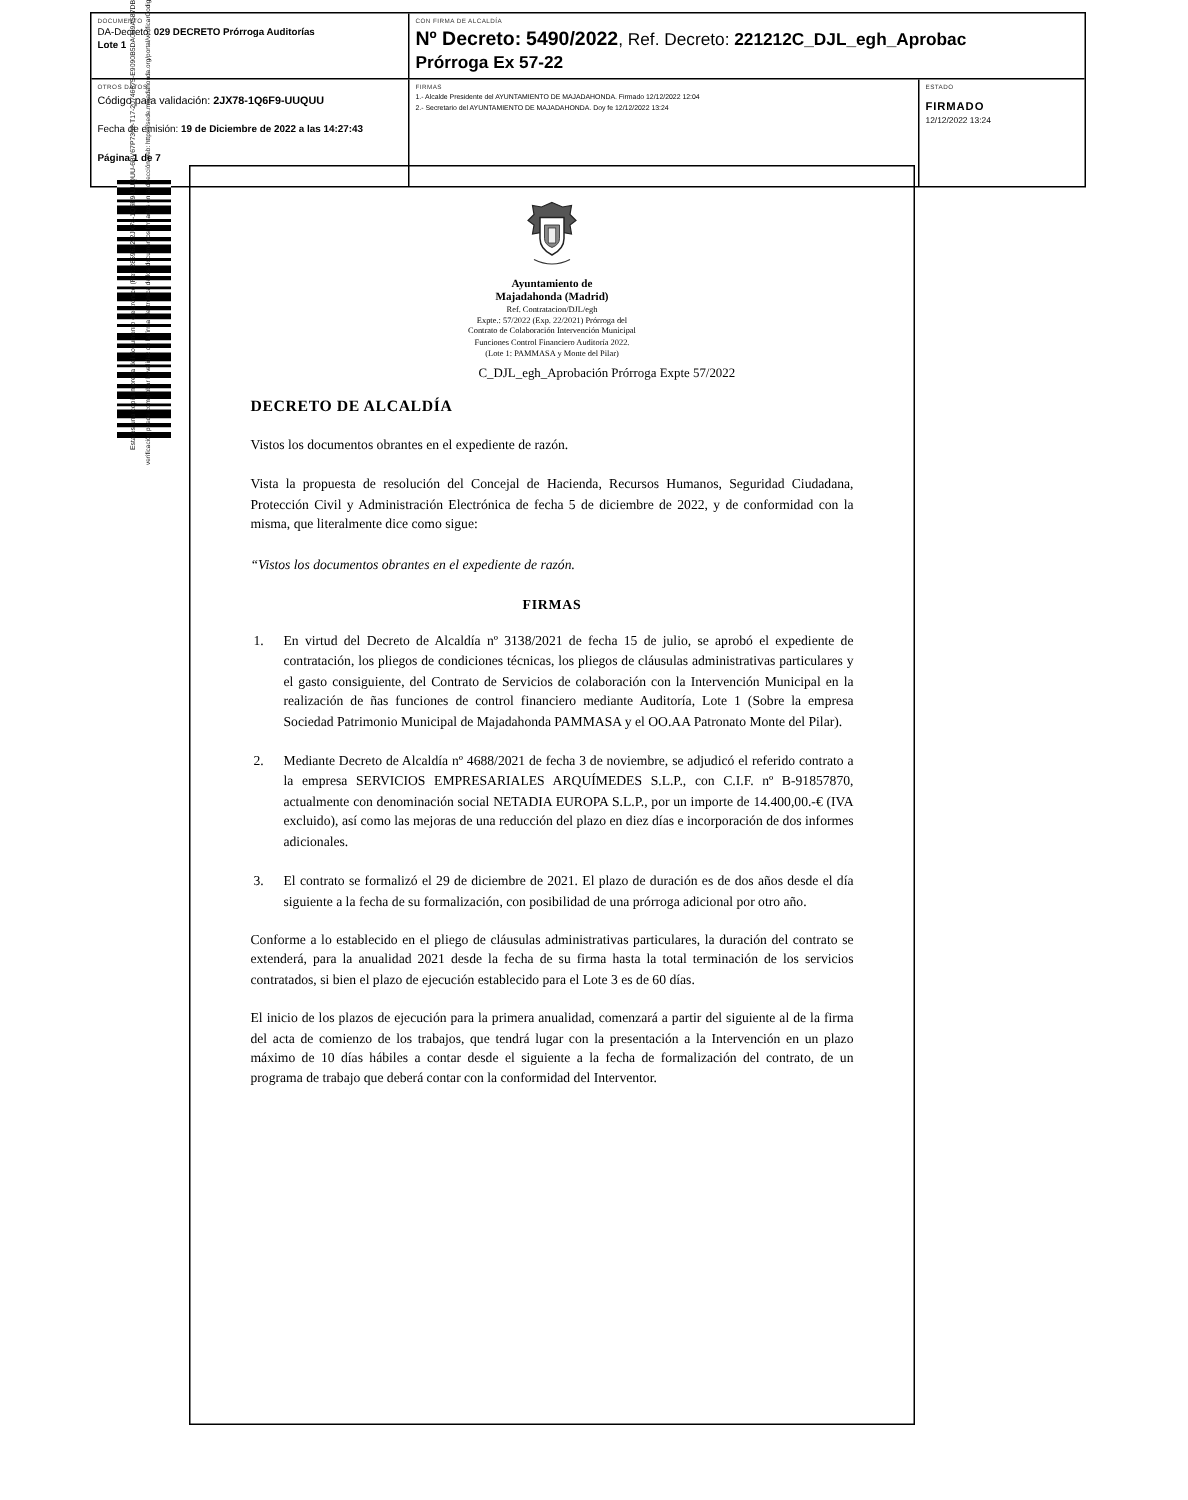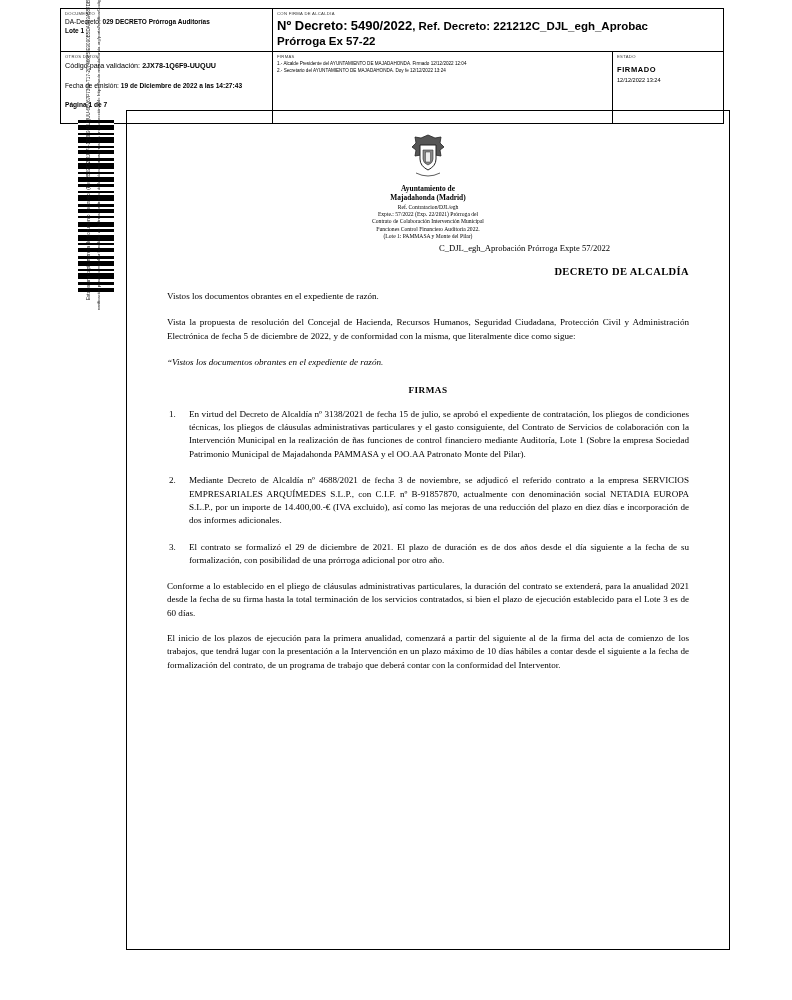--- a/index.html
+++ b/index.html
@@ -57,21 +57,21 @@
   .doc-line1 { font-size: 6.5px; }
   .doc-line1 b { font-weight: bold; }
   .doc-line2 { font-size: 6.5px; font-weight: bold; margin-top: 2px; }
 
   .decreto-main {
     font-size: 11.5px;
     line-height: 14px;
     padding-top: 1px;
   }
   .decreto-main .big { font-weight: bold; font-size: 13px; }
-  .decreto-main .norm { font-weight: bold; }
+  .decreto-main .norm { font-weight: normal; }
 
   .otros-line { font-size: 6.6px; margin-bottom: 12px; }
   .otros-line b { font-weight: bold; }
   .otros-line.big { font-size: 7.2px; }
 
   .firma-line { font-size: 4.6px; margin-bottom: 1.5px; }
 
   .estado-cell { text-align: left; }
   .estado-word {
     font-size: 7.5px;
@@ -112,21 +112,21 @@
     top: 310px;
     font-size: 4.3px;
     width: 660px;
   }
 
   
   .page {
     position: absolute;
     left: 126px;
     top: 110px;
-    width: 604px;
+    width: 484px;
     height: 840px;
     border: 1.2px solid #000;
     box-sizing: border-box;
     padding: 14px 40px 10px 40px;
   }
 
   .crest-block {
     text-align: center;
     margin-top: 8px;
   }
@@ -152,21 +152,21 @@
   .right-ref {
     position: absolute;
     right: 40px;
     top: 132px;
     font-size: 8.6px;
     width: 250px;
     text-align: left;
   }
 
   .doc-title {
-    text-align: right;
+    text-align: left;
     font-size: 10.5px;
     font-weight: bold;
     letter-spacing: .4px;
     margin-top: 26px;
   }
 
   p.body {
     font-size: 9.1px;
     line-height: 13.4px;
     text-align: justify;

